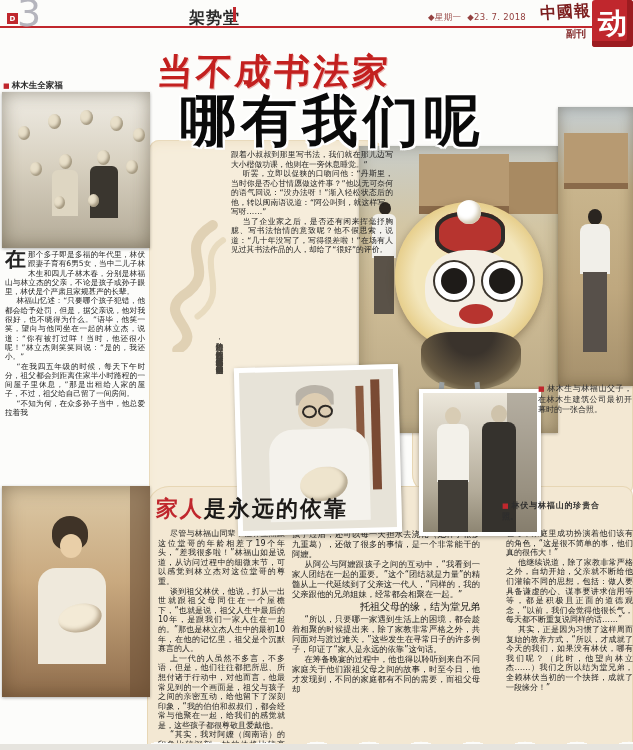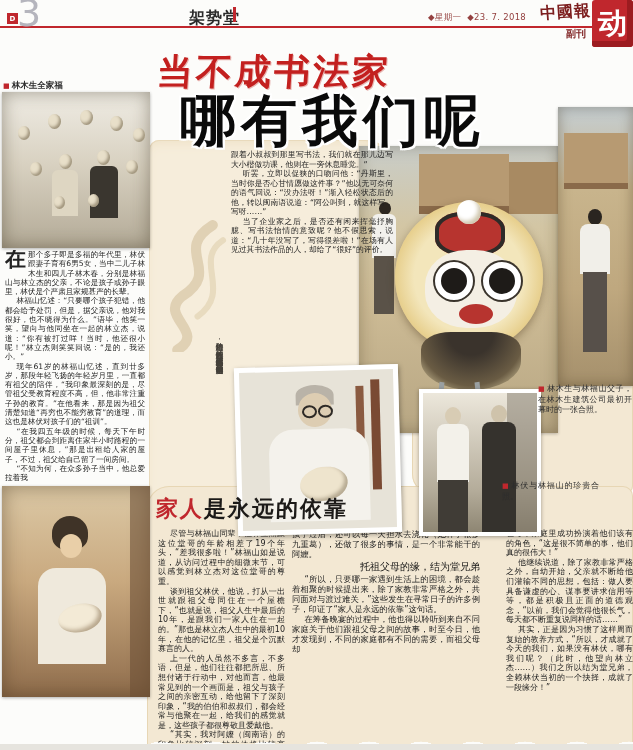--- a/index.html
+++ b/index.html
@@ -68,21 +68,21 @@
   .fatherson-photo{left:419px;top:389px;width:114px;height:139px;z-index:4;
       background:linear-gradient(180deg,#ece7db 0%,#b4ac9a 70%,#8e8673 100%);
       border:4px solid #fff;box-shadow:0 1px 4px rgba(0,0,0,.35);}
 
   
   .cap{font-size:8px;line-height:10.5px;color:#2d2d2d;z-index:5;text-align:justify;}
   .cap .mk{color:#c0272d;margin-right:2px;font-size:7px;}
   .cap-family{left:3px;top:80px;width:145px;font-weight:bold;font-size:8.5px;}
   .cap-grandma{left:3px;top:701px;width:146px;}
   .cap-fatherson{left:538px;top:384px;width:94px;}
-  .cap-linfu{left:502px;top:481px;width:97px;}
+  .cap-linfu{left:502px;top:501px;width:97px;font-weight:bold;}
   .cap-vert{left:200px;top:337px;width:26px;height:180px;writing-mode:vertical-rl;
             font-size:7.5px;line-height:13px;color:#44403a;z-index:3;}
 
   
   .txt{font-size:8px;line-height:9.6px;text-align:justify;color:#232323;z-index:3;overflow:hidden;}
   .txt p{margin:0;text-indent:1.5em;}
   .txt p.noindent{text-indent:0;}
   .col-left{left:5px;top:250px;width:140px;height:234px;font-size:7.6px;line-height:9.3px;}
   .dropcap{float:left;font-size:21px;line-height:19px;font-weight:bold;margin:0 2px 0 0;text-indent:0;}
   .col-mid{left:231px;top:150px;width:162px;height:214px;font-size:7.8px;line-height:9.5px;}
@@ -144,21 +144,20 @@
     <div class="fig face" style="left:95px;top:58px;width:13px;height:15px;"></div>
     <div class="fig face" style="left:28px;top:70px;width:12px;height:14px;"></div>
     <div class="fig face" style="left:124px;top:68px;width:12px;height:14px;"></div>
     <div class="fig face" style="left:52px;top:104px;width:11px;height:13px;"></div>
     <div class="fig face" style="left:86px;top:102px;width:11px;height:13px;"></div>
   </div>
 
   <div class="abs txt col-left">
     <p class="noindent"><span class="dropcap">在</span><span>那个多子即是多福的年代里，林伏跟妻子育有6男5女，当中二儿子林木生和四儿子林木春，分别是林福山与林立杰的父亲，不论是孩子或孙子眼里，林伏是个严肃且家规甚严的长辈。</span></p>
     <p>林福山忆述：“只要哪个孩子犯错，他都会给予处罚，但是，据父亲说，他对我很好，也不晓得为什么。”语毕，他笑一笑，望向与他同坐在一起的林立杰，说道：“你有被打过咩！当时，他还很小呢！”林立杰则笑笑回说：“是的，我还小。”</p>
-    <p>现年61岁的林福山忆述，直到廿多岁，那段年轻飞扬的年轻岁月里，一直都有祖父的陪伴，“我印象最深刻的是，尽管祖父受教育程度不高，但，他非常注重子孙的教育。”在他看来，那是因为祖父清楚知道“再穷也不能穷教育”的道理，而这也是林伏对孩子们的“祖训”。</p>
     <p>“在我四五年级的时候，每天下午时分，祖父都会到距离住家半小时路程的一间屋子里休息，”那是出租给人家的屋子，不过，祖父给自己留了一间房间。</p>
     <p>“不知为何，在众多孙子当中，他总爱拉着我</p>
   </div>
 
   <div class="abs photo grandma-photo">
     <div class="fig" style="right:0;top:0;width:20px;height:211px;background:#6b4f35;opacity:.6;"></div>
     <div class="fig" style="left:50px;top:30px;width:36px;height:34px;border-radius:50% 50% 40% 40%;background:#3f3327;"></div>
     <div class="fig" style="left:58px;top:48px;width:22px;height:24px;border-radius:50%;background:#e9cfa8;"></div>
     <div class="fig" style="left:36px;top:82px;width:68px;height:96px;background:#efe9dc;border-radius:18px 18px 0 0;"></div>
     <div class="fig" style="left:56px;top:118px;width:44px;height:28px;background:#f3ead6;border-radius:50%;transform:rotate(-12deg);box-shadow:inset -3px -3px 4px rgba(110,85,50,.45);"></div>
@@ -228,20 +227,21 @@
 
   <div class="abs txt colA">
     <p>尽管与林福山同辈，但林立杰跟这位堂哥的年龄相差了19个年头，“差我很多啦！”林福山如是说道，从访问过程中的细微末节，可以感觉到林立杰对这位堂哥的尊重。</p>
     <p>谈到祖父林伏，他说，打从一出世就跟祖父母同住在一个屋檐下，“也就是说，祖父人生中最后的10年，是跟我们一家人住在一起的。”那也是林立杰人生中的最初10年，在他的记忆里，祖父是个沉默寡言的人。</p>
     <p>上一代的人虽然不多言，不多语，但是，他们往往都把所思、所想付诸于行动中，对他而言，他最常见到的一个画面是，祖父与孩子之间的亲密互动，给他留下了深刻印象，“我的伯伯和叔叔们，都会经常与他聚在一起，给我们的感觉就是，这些孩子都很尊敬且爱戴他。</p>
     <p>“其实，我对阿嬤（闽南语）的印象比较深刻，她的体格比较高大，并且很粗壮。”他继说道：“祖母在生了那么多</p>
   </div>
 
   <div class="abs txt colB">
     <p class="noindent">孩子过后，还可以每一天担水去浇花（她种了很多九重葛），还做了很多的事情，是一个非常能干的阿嬤。</p>
+    <p>从阿公与阿嬤跟孩子之间的互动中，“我看到一家人团结在一起的重要。”这个“团结就是力量”的精髓从上一代延续到了父亲这一代人，“同样的，我的父亲跟他的兄弟姐妹，经常都会相聚在一起。”</p>
     <p class="subhead">托祖父母的缘，结为堂兄弟</p>
     <p>“所以，只要哪一家遇到生活上的困境，都会趁着相聚的时候提出来，除了家教非常严格之外，共同面对与渡过难关，”这些发生在寻常日子的许多例子，印证了“家人是永远的依靠”这句话。</p>
     <p>在筹备晚宴的过程中，他也得以聆听到来自不同家庭关于他们跟祖父母之间的故事，时至今日，他才发现到，不同的家庭都有不同的需要，而祖父母却</p>
   </div>
 
   <div class="abs txt colC">
     <p class="noindent">在每个家庭里成功扮演着他们该有的角色，“这是很不简单的事，他们真的很伟大！”</p>
     <p>他继续说道，除了家教非常严格之外，自幼开始，父亲就不断给他们灌输不同的思想，包括：做人要具备谦虚的心、谋事要讲求信用等等，都是积极且正面的道德观念，“以前，我们会觉得他很长气，每天都不断重复说同样的话……”</p>
     <p>其实，正是因为习惯了这样周而复始的教养方式，“所以，才成就了今天的我们，如果没有林伏，哪有我们呢？（此时，他望向林立杰……）我们之所以结为堂兄弟，全赖林伏当初的一个抉择，成就了一段缘分！”</p>
   </div>

